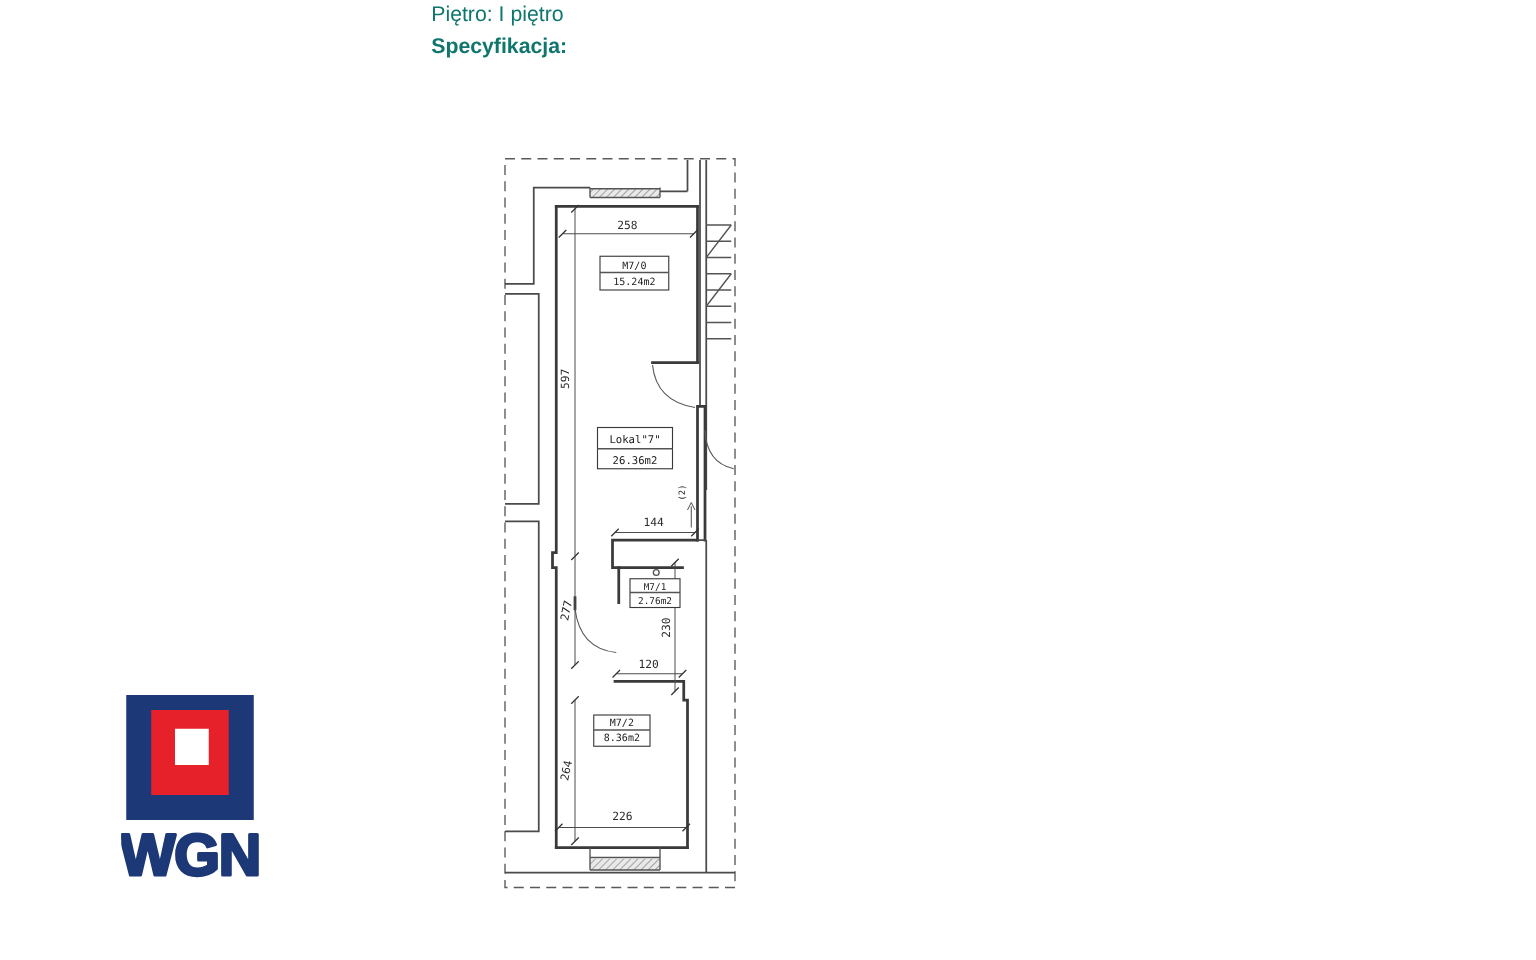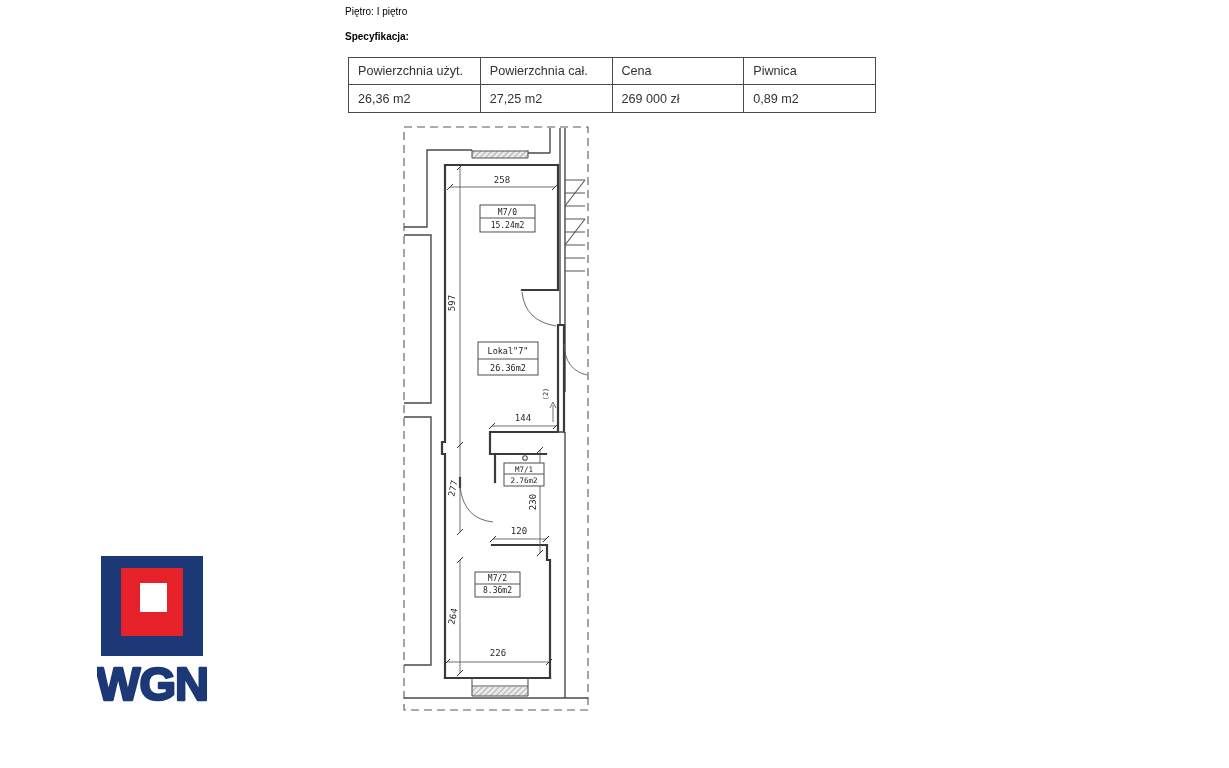--- a/index.html
+++ b/index.html
@@ -1,18 +1,18 @@
 <!DOCTYPE html>
 <html><head>
 <meta charset="utf-8">
 <style>
   html,body{margin:0;padding:0;background:#fff;}
   .page{position:relative;width:1229px;height:768px;background:#ffffff;overflow:hidden;
         font-family:"Liberation Sans",sans-serif;}
-  .docline{position:absolute;font-size:10px;color:#000000;line-height:16px;white-space:nowrap;}
+  .docline{position:absolute;font-size:17px;color:#0f766e;line-height:16px;white-space:nowrap;}
   #floor-line{left:345px;top:4px;}
   #spec-line{left:345px;top:29px;font-weight:bold;}
   table.spec{position:absolute;left:348px;top:57px;border-collapse:collapse;table-layout:fixed;width:528px;}
   table.spec td{border:1px solid #4a4a4a;font-size:12.6px;color:#333;padding:0 0 0 9px;
                 vertical-align:middle;white-space:nowrap;overflow:hidden;}
   table.spec tr.hdr td{height:26px;}
   table.spec tr.val td{height:27px;}
   svg .w2{stroke:#3a3a3a;stroke-width:2.2;fill:none;stroke-linecap:square;}
   svg .w15{stroke:#4a4a4a;stroke-width:1.4;fill:none;}
   svg .w1{stroke:#545454;stroke-width:1.1;fill:none;}
@@ -32,36 +32,20 @@
              paint-order:stroke;stroke-linejoin:round;}
 </style>
 </head>
 <body>
 
 <div class="page">
 
   <div class="docline" id="floor-line">Piętro: I piętro</div>
   <div class="docline" id="spec-line">Specyfikacja:</div>
 
-  <table class="spec">
-    <tbody>
-        <tr class="hdr">
-      <td>Powierzchnia użyt.</td>
-      <td>Powierzchnia cał.</td>
-      <td>Cena</td>
-      <td>Piwnica</td>
-    </tr>
-    <tr class="val">
-      <td>26,36 m2</td>
-      <td>27,25 m2</td>
-      <td>269 000 zł</td>
-      <td>0,89 m2</td>
-    </tr>
-  </tbody>
-    </table>
 
   <svg id="plan" width="200" height="598" viewBox="0 0 200 598">
     <defs>
       <pattern id="hatch" width="4" height="4" patternUnits="userSpaceOnUse" patternTransform="rotate(45)">
         <rect width="4" height="4" fill="#e9e9e9"></rect>
         <line x1="0" y1="0" x2="0" y2="4" stroke="#8a8a8a" stroke-width="1.2"></line>
       </pattern>
     </defs>
 
     <rect class="wd" x="6" y="7" width="184" height="583"></rect>

